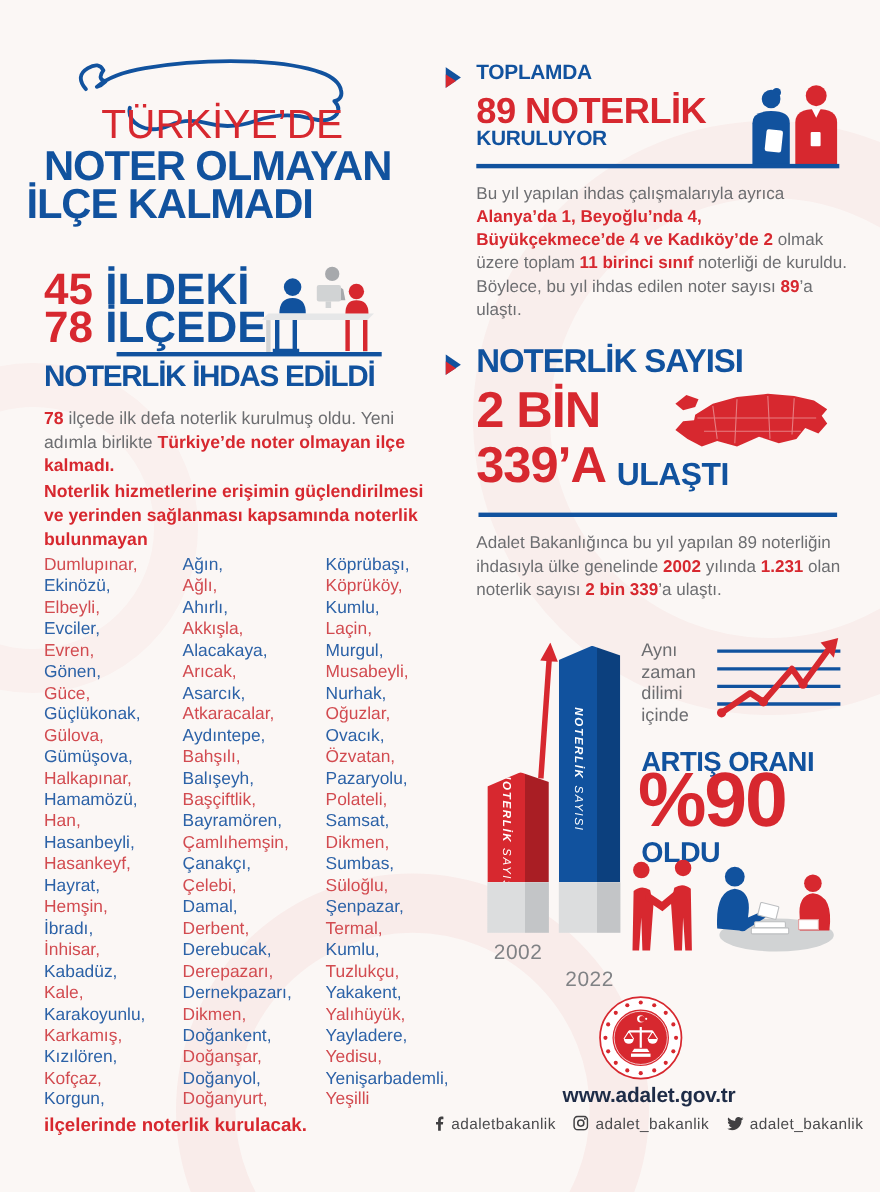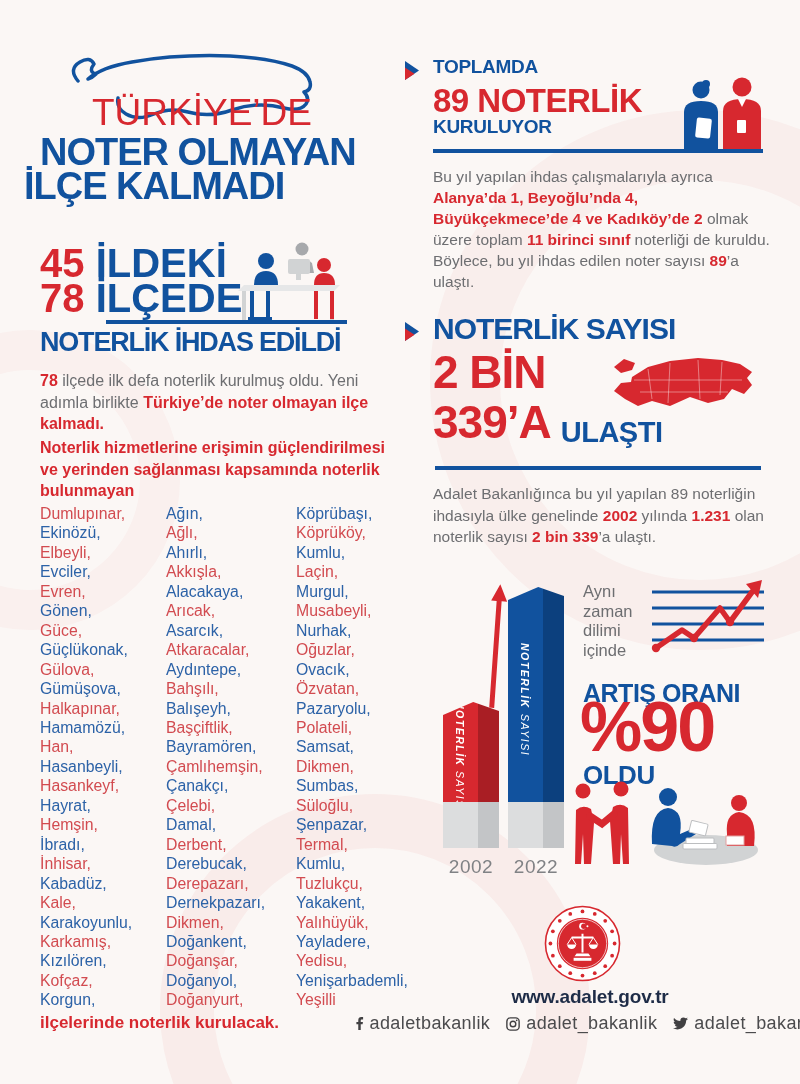--- a/index.html
+++ b/index.html
@@ -55,21 +55,21 @@
     writing-mode:vertical-rl;color:#fff;font-size:10.5px;font-style:italic;letter-spacing:1.5px;white-space:nowrap}
   .blabel b{font-weight:800}
   .year{width:60px;text-align:center;font-size:19px;color:#808285;letter-spacing:.5px}
   .caption{left:583px;top:582px;width:64px;font-size:16.5px;line-height:19.5px;color:var(--gray)}
   .artis{left:583px;top:679px;font-size:25px;font-weight:800;color:var(--blue);letter-spacing:-.5px;white-space:nowrap}
   .pct{left:580px;top:692px;font-size:70px;font-weight:800;color:var(--red);letter-spacing:-2px;line-height:1;white-space:nowrap}
   .oldu{left:583px;top:760px;font-size:26px;font-weight:800;color:var(--blue);letter-spacing:-.5px}
   .website{left:420px;top:986px;width:340px;text-align:center;font-size:19px;font-weight:800;
     color:var(--dark);letter-spacing:-.2px}
   .socials{left:405px;top:1013px;width:370px;display:flex;justify-content:center;gap:16px}
-  .soc{display:flex;align-items:center;gap:6px;font-size:18px;color:#4b4b4d;letter-spacing:.4px;cursor:pointer}
+  .soc{display:flex;align-items:center;gap:6px;font-size:14px;color:#4b4b4d;letter-spacing:.4px;cursor:pointer}
   .soc svg{display:block}
 </style>
 </head>
 <body>
 
 <div class="page">
   <div class="wm wm1"></div>
   <div class="wm wm2"></div>
   <div class="wm wm3"></div>
 
@@ -279,21 +279,21 @@
         </div>
       </div>
       <div class="bbase"></div>
     </div>
 
     <svg class="abs" style="left:487px;top:584px;transform:rotate(4deg)" width="18" height="124" viewBox="0 0 18 124">
       <polygon points="9,0 17,17 11.5,17 11.5,124 6.5,124 6.5,17 1,17" fill="var(--red)"></polygon>
     </svg>
 
     <div class="abs year" style="left:441px;top:856px">2002</div>
-    <div class="abs year" style="left:506px;top:856px">2022</div>
+    <div class="abs year" style="left:506px;top:880px">2022</div>
 
     <div class="abs caption">Aynı zaman dilimi içinde</div>
 
     <svg class="abs" style="left:648px;top:578px" width="120" height="78" viewBox="0 0 120 78">
       <path d="M4,14 H116 M4,30 H116 M4,46 H116 M4,62 H116" stroke="var(--blue)" stroke-width="3" fill="none"></path>
       <polyline points="8,70 34,52 46,60 72,30 82,44 104,14" stroke="var(--red)" stroke-width="5.5" fill="none" stroke-linecap="round" stroke-linejoin="round"></polyline>
       <circle cx="8" cy="70" r="4.2" fill="var(--red)"></circle>
       <circle cx="46" cy="60" r="4.2" fill="var(--red)"></circle>
       <circle cx="82" cy="44" r="4.2" fill="var(--red)"></circle>
       <polygon points="98,6 114,2 110,20" fill="var(--red)"></polygon>

